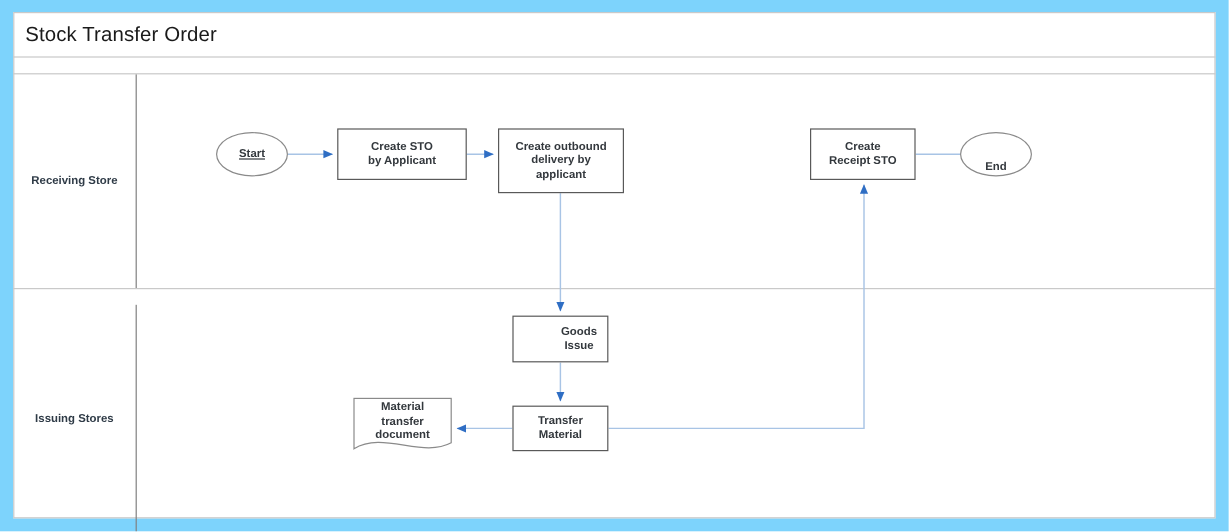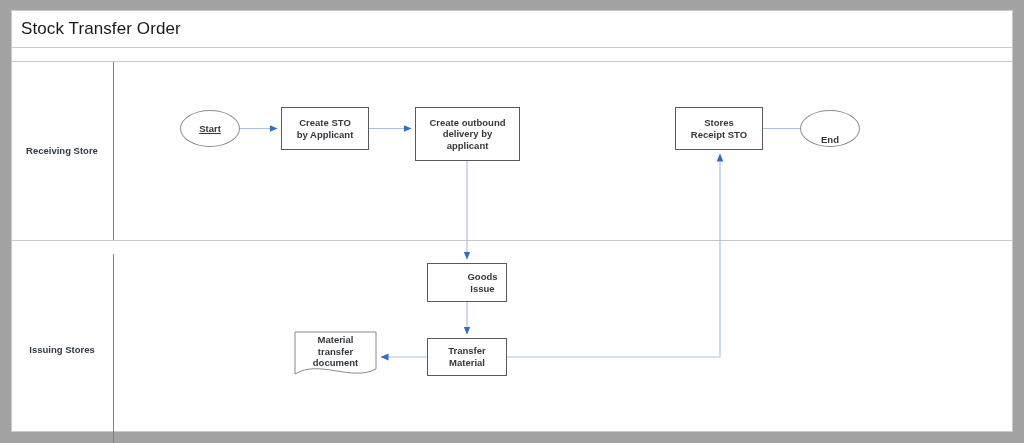--- a/index.html
+++ b/index.html
@@ -8,21 +8,21 @@
     background: #ffffff;
   }
   body {
     font-family: "Liberation Sans", sans-serif;
     -webkit-font-smoothing: antialiased;
   }
   #canvas {
     position: relative;
     width: 1024px;
     height: 443px;
-    background: #a3a3a3;
+    background: #7dd3fc;
     overflow: hidden;
   }
 
   
   .frame {
     position: absolute;
     left: 11px;
     top: 10px;
     width: 1002px;
     height: 422px;
@@ -203,31 +203,31 @@
         <path d="M 427 357 L 381 357" fill="none" stroke="#a8c4e5" stroke-width="1.2" marker-end="url(#ah-left)"></path>
         <path d="M 507 357 L 720 357 L 720 154" fill="none" stroke="#a8c4e5" stroke-width="1.2" marker-end="url(#ah-up)"></path>
         <path d="M 763 128.5 L 816 128.5" fill="none" stroke="#a8c4e5" stroke-width="1.2" marker-end="url(#ah-right)"></path>
       </g>
   </svg>
 
   <div id="node-layer">
       <div class="node terminator" style="left: 180px; top: 110px; width: 60px; height: 37px; text-decoration: underline;">
         <span class="node-label">Start</span>
       </div>
-      <div class="node process" style="left: 281px; top: 107px; width: 88px; height: 43px;">
+      <div class="node process" style="left: 281px; top: 107px; width: 108px; height: 43px;">
         <span class="node-label">Create STO
 by Applicant</span>
       </div>
       <div class="node process" style="left: 415px; top: 107px; width: 105px; height: 54px;">
         <span class="node-label">Create outbound
 delivery by
 applicant</span>
       </div>
       <div class="node process" style="left: 675px; top: 107px; width: 88px; height: 43px;">
-        <span class="node-label">Stores
+        <span class="node-label">Create
 Receipt STO</span>
       </div>
       <div class="node terminator" style="left: 800px; top: 110px; width: 60px; height: 37px; align-items: flex-end;">
         <span class="node-label">End</span>
       </div>
       <div class="node process" style="left: 427px; top: 263px; width: 80px; height: 39px; padding-left: 31px;">
         <span class="node-label">Goods Issue</span>
       </div>
       <div class="node process" style="left: 427px; top: 338px; width: 80px; height: 38px;">
         <span class="node-label">Transfer

